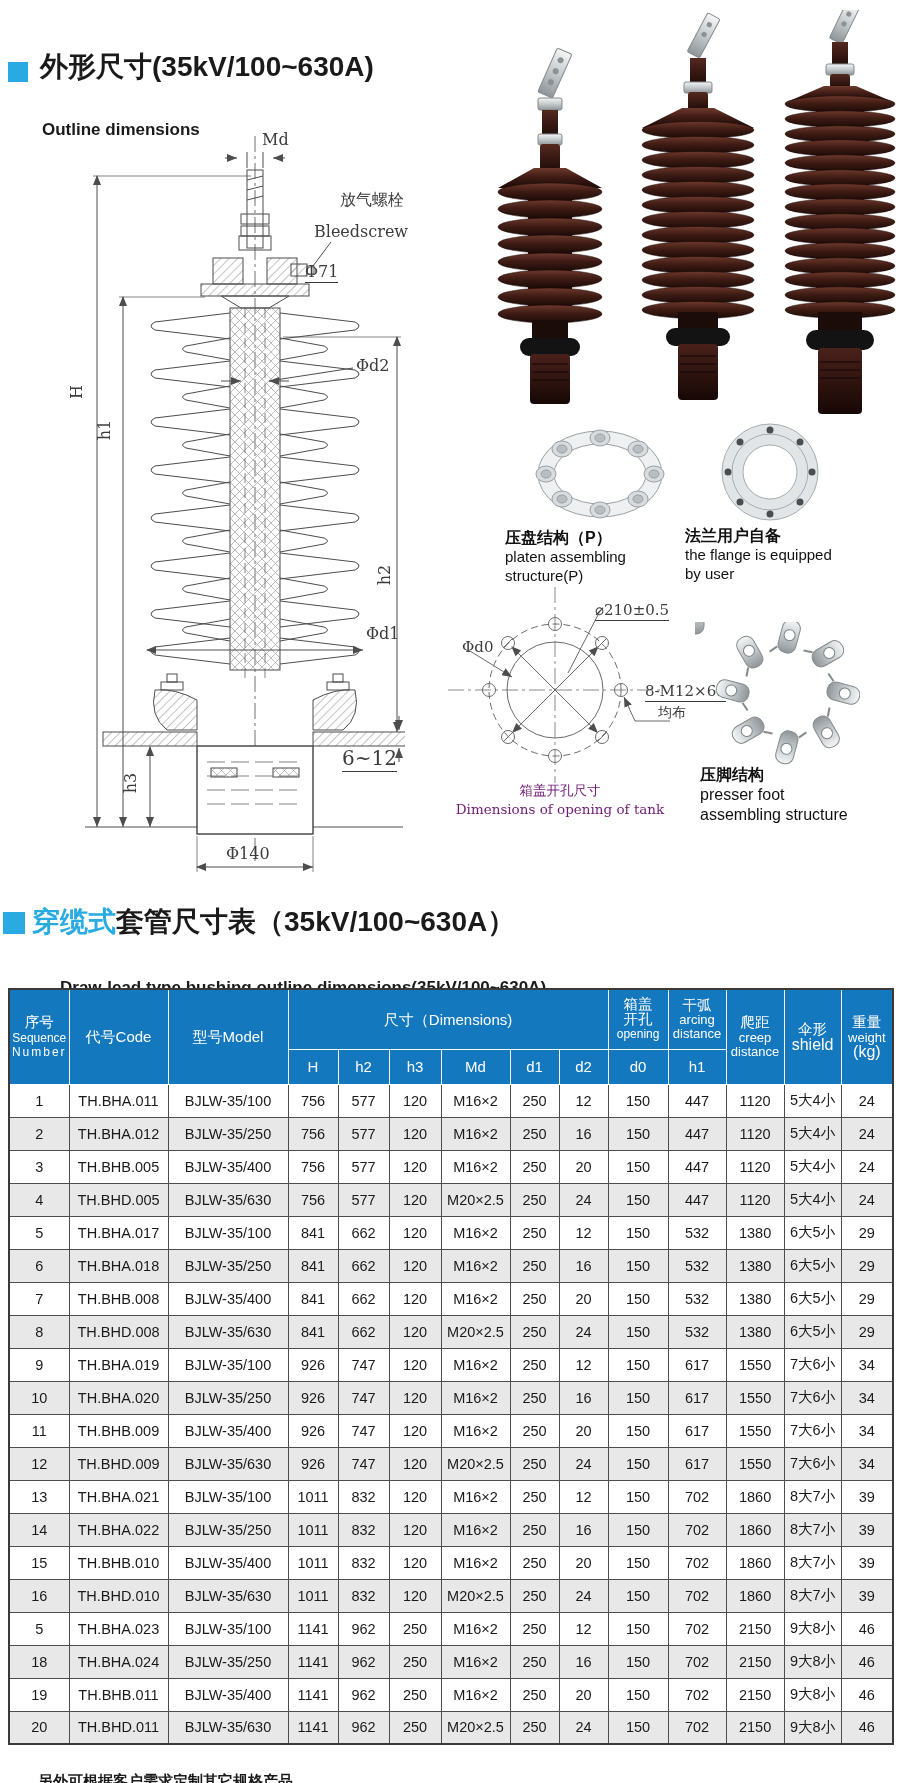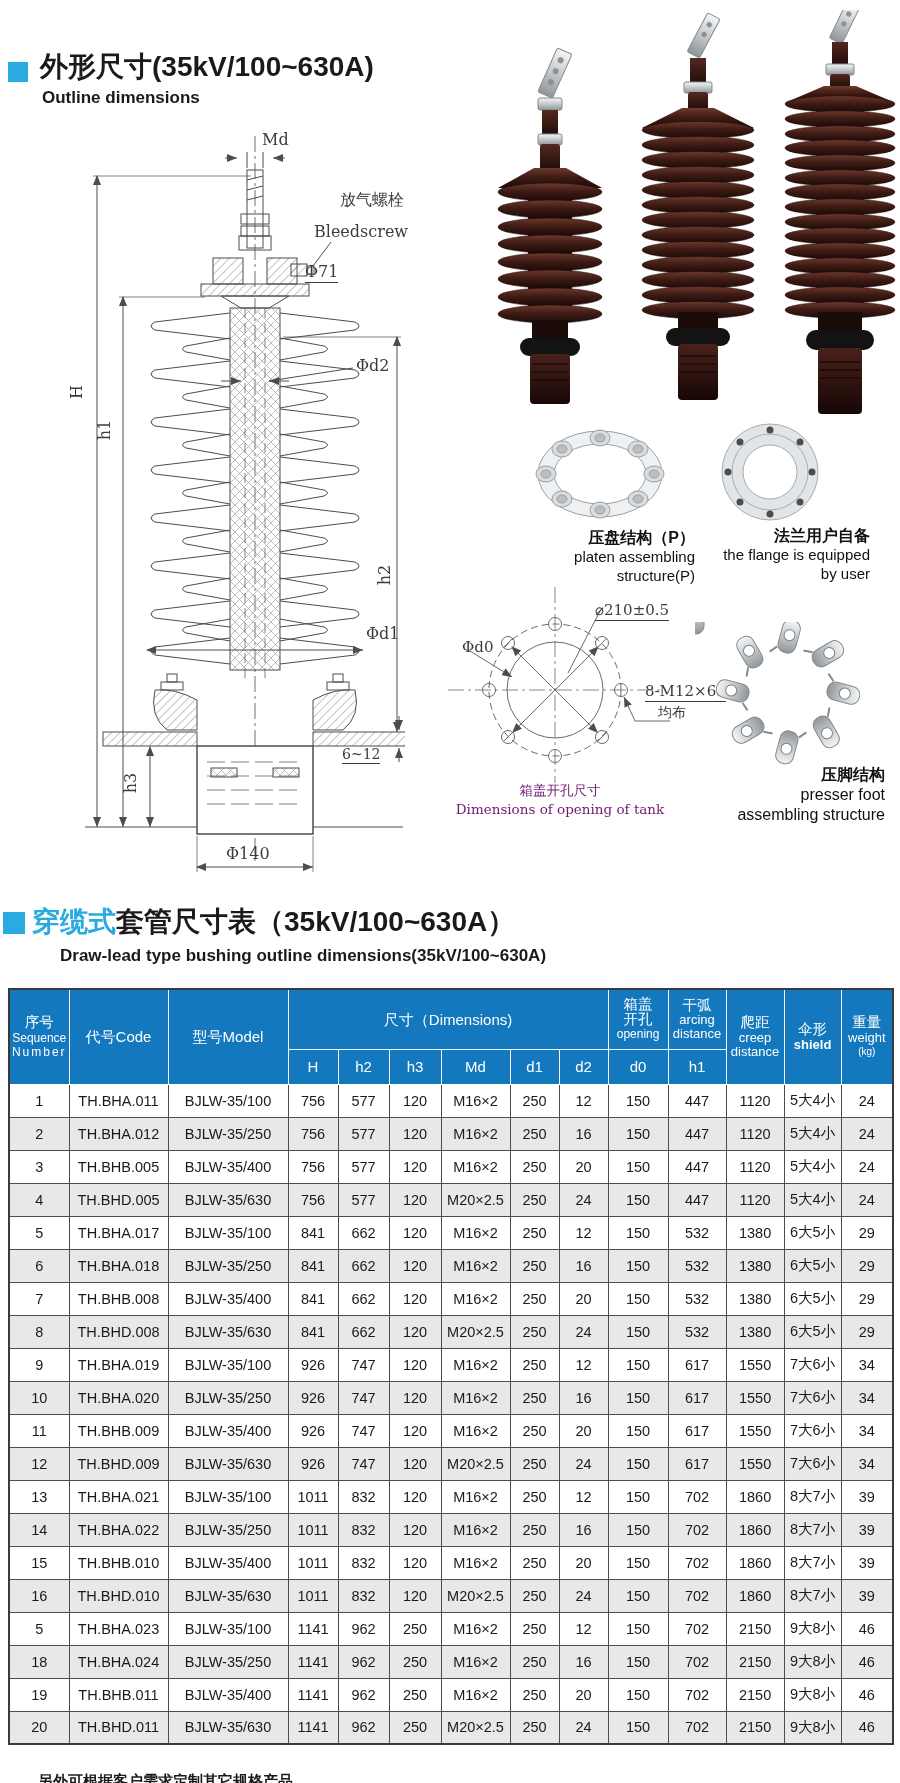--- a/index.html
+++ b/index.html
@@ -4,28 +4,28 @@
 <style>
   :root{ --accent:#29abe2; --headerblue:#1478be; --rowalt:#e8e8e8; }
   html,body{margin:0;padding:0;}
   body{width:900px;height:1783px;position:relative;background:#fff;
        font-family:"Liberation Sans",sans-serif;color:#111;overflow:hidden;}
   .abs{position:absolute;}
   
   .sq{width:20px;height:20px;background:var(--accent);}
   .t1{font-size:28px;font-weight:bold;letter-spacing:0;color:#1a1a1a;white-space:nowrap;}
   .t1 .blue{color:var(--accent);}
-  .sub1{font-size:17px;font-weight:bold;color:#1a1a1a;white-space:nowrap;}
+  .sub1{font-size:17px;font-weight:bold;color:#1a1a1a;white-space:nowrap;margin-top:32px;}
   
   .cad{font-family:"DejaVu Serif",serif;font-size:16px;color:#3c3c3c;white-space:nowrap;}
   .cad.u{border-bottom:1px solid #3c3c3c;padding-bottom:1px;}
   .cad.rot{transform:translate(-50%,-50%) rotate(-90deg);}
   .cadcn{font-size:15px;color:#3c3c3c;white-space:nowrap;}
   
-  .cap{ text-align:right;color:#111;line-height:19px;}
+  .cap{ text-align:left;color:#111;line-height:19px;}
   .cap .cn{font-size:16px;font-weight:bold;}
   .cap .en{font-size:15px;}
   .capgray{text-align:center;color:#701a75;line-height:18px;}
   .capgray .cn{font-size:13.5px;}
   .capgray .en{font-family:"DejaVu Serif",serif;font-size:13.5px;}
   
   table.tbl{position:absolute;left:8px;top:988px;width:884px;border-collapse:collapse;
             table-layout:fixed;border:2px solid #3a3a3a;}
   .tbl th{background:var(--headerblue);color:#fff;font-weight:normal;border:1px solid #fdfdfd;
           padding:0;text-align:center;vertical-align:middle;}
@@ -185,21 +185,21 @@
 <div class="abs cad" style="left:262px;top:130px;">Md</div>
 <div class="abs cadcn" style="left:340px;top:190px;font-size:16px;">放气螺栓</div>
 <div class="abs cad" style="left:314px;top:222px;">Bleedscrew</div>
 <div class="abs cad u" style="left:305px;top:262px;">Φ71</div>
 <div class="abs cad" style="left:356px;top:356px;">Φd2</div>
 <div class="abs cad rot" style="left:76px;top:392px;">H</div>
 <div class="abs cad rot" style="left:104px;top:430px;">h1</div>
 <div class="abs cad rot" style="left:384px;top:575px;">h2</div>
 <div class="abs cad" style="left:366px;top:624px;">Φd1</div>
 <div class="abs cad rot" style="left:130px;top:783px;">h3</div>
-<div class="abs cad u" style="left:342px;top:746px;font-size:14px;">6~12</div>
+<div class="abs cad u" style="left:342px;top:746px;font-size:20px;">6~12</div>
 <div class="abs cad" style="left:226px;top:844px;">Φ140</div>
 
 <svg style="left:420px;top:10px;" width="480" height="512" viewBox="0 0 480 512">
   <defs>
     <ellipse id="fA" rx="52" ry="9" fill="url(#gFin)" stroke="#1a0906" stroke-width="0.5"></ellipse>
     <ellipse id="fB" rx="56" ry="8.6" fill="url(#gFin)" stroke="#1a0906" stroke-width="0.5"></ellipse>
     <ellipse id="fC" rx="55" ry="8.2" fill="url(#gFin)" stroke="#1a0906" stroke-width="0.5"></ellipse>
   </defs>
 
   <g>
@@ -470,26 +470,26 @@
         <span class="hen" style="font-size:13px;">arcing</span>
         <span class="hen" style="font-size:13px;">distance</span>
       </th>
       <th rowspan="2">
         <span class="hcn">爬距</span>
         <span class="hen" style="font-size:13px;">creep</span>
         <span class="hen" style="font-size:13px;">distance</span>
       </th>
       <th rowspan="2">
         <span class="hcn">伞形</span>
-        <span class="hen" style="font-size:13px;font-weight:bold;">shield</span>
+        <span class="hen" style="font-size:16px;">shield</span>
       </th>
       <th rowspan="2">
         <span class="hcn">重量</span>
         <span class="hen" style="font-size:13px;">weight</span>
-        <span class="hen" style="font-size:10px;">(kg)</span>
+        <span class="hen" style="font-size:16px;">(kg)</span>
       </th>
     </tr>
     <tr class="hr2">
       <th>H</th>
       <th>h2</th>
       <th>h3</th>
       <th>Md</th>
       <th>d1</th>
       <th>d2</th>
       <th>d0</th>

